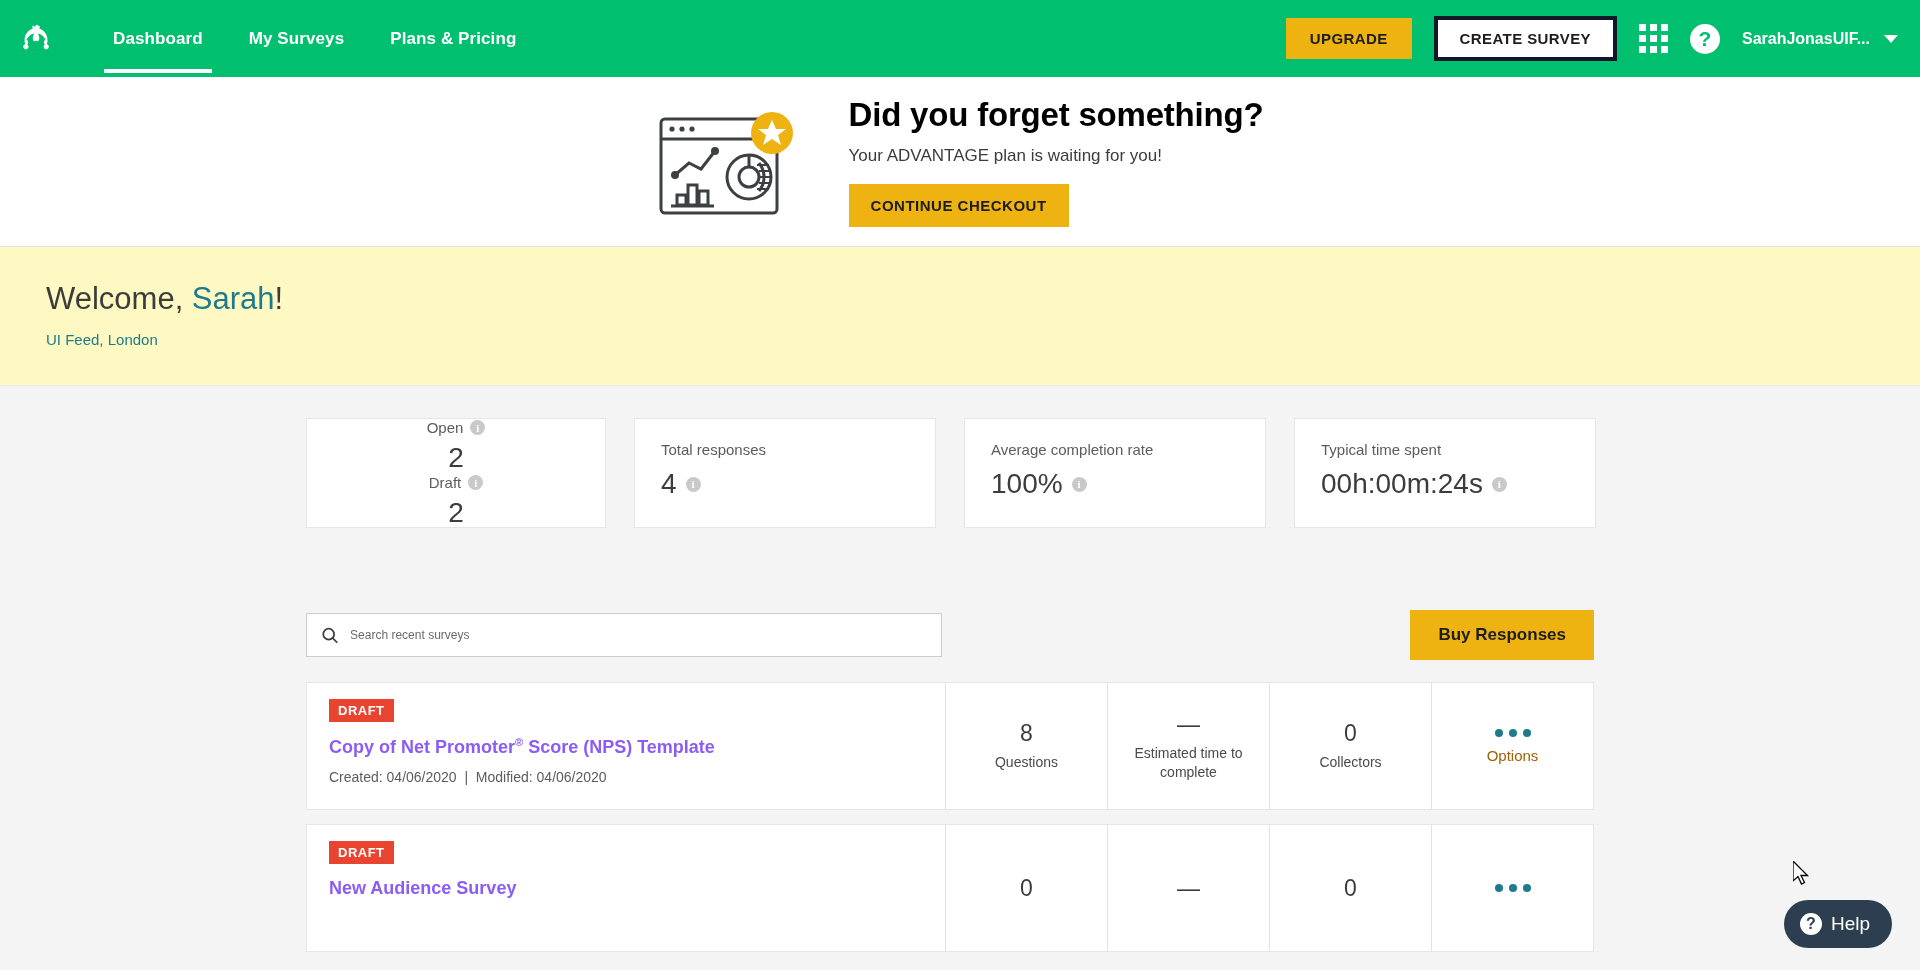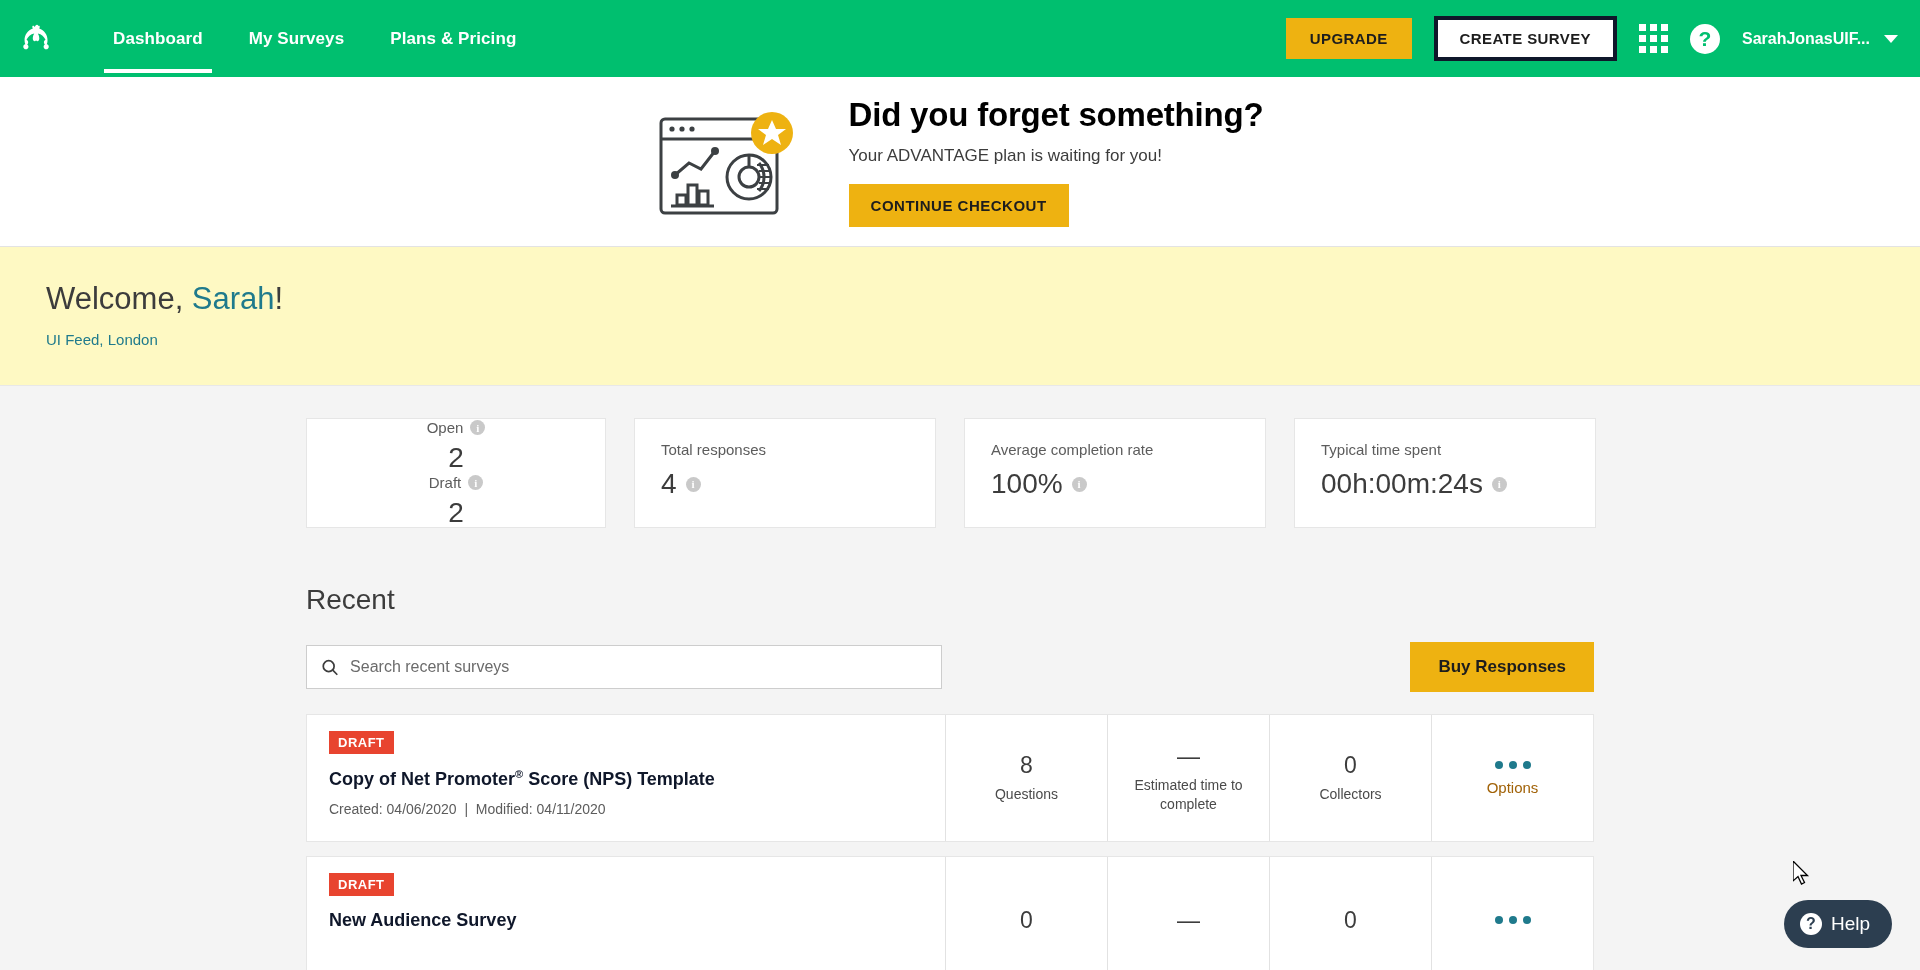--- a/index.html
+++ b/index.html
@@ -89,41 +89,41 @@
 
   
   .recent-wrap { padding: 56px 0 0 306px; }
   .recent-title { font-size: 28px; color: #3c3c3c; font-weight: normal; }
   .recent-bar { display: flex; align-items: center; margin-top: 26px; width: 1288px; }
   .search-box {
     width: 636px; height: 44px; background: #fff; border: 1px solid #cdcdcd;
     display: flex; align-items: center; padding: 0 14px; gap: 11px;
   }
   .search-box input {
-    border: none; outline: none; font-size: 16px; color: #3c3c3c;
+    border: none; outline: none; font-size: 12px; color: #3c3c3c;
     font-family: "Liberation Sans", sans-serif; width: 100%; background: transparent;
   }
   .search-box input::placeholder { color: #6b6b6b; }
   .btn-buy {
     margin-left: auto; background: #eeb211; color: #1d1d1d; font-weight: bold;
     font-size: 17px; border: none; padding: 15px 28px; cursor: pointer;
   }
 
   
   .survey-list { margin-top: 22px; width: 1288px; }
   .survey-row {
     background: #fff; border: 1px solid #e6e6e6; margin-bottom: 14px;
     display: flex; align-items: stretch; min-height: 128px;
   }
   .srow-main { flex: 1; padding: 16px 22px 18px 22px; }
   .badge-draft {
     display: inline-block; background: #e8442f; color: #fff; font-size: 13px;
     font-weight: bold; padding: 4px 9px; letter-spacing: .5px;
   }
-  .srow-title { font-size: 18px; font-weight: bold; color: #0f172a; margin-top: 13px; line-height: 1.33; max-width: 420px; }
+  .srow-title { font-size: 18px; font-weight: bold; color: #8b5cf6; margin-top: 13px; line-height: 1.33; max-width: 420px; }
   .srow-title sup { font-size: 11px; }
   .srow-meta { font-size: 14px; color: #5c5c5c; margin-top: 9px; }
   .srow-col {
     width: 162px; border-left: 1px solid #e2e2e2; display: flex; flex-direction: column;
     align-items: center; justify-content: center; text-align: center; padding: 10px 6px;
   }
   .col-val { font-size: 23px; color: #3c3c3c; }
   .col-label { font-size: 14px; color: #4a4a4a; margin-top: 6px; line-height: 1.35; }
   .dots { display: flex; gap: 6px; }
   .dots i { width: 8px; height: 8px; border-radius: 50%; background: #1f7a8c; display: block; }
@@ -266,21 +266,20 @@
     <div class="card wide">
       <div class="stat-label">Typical time spent</div>
       <div class="stat-row">
         <span class="stat-num">00h:00m:24s</span>
         <span class="info-i">i</span>
       </div>
     </div>
   </div>
 
   <div class="recent-wrap">
-    <div class="recent-title">Recent</div>
 
     <div class="recent-bar">
       <div class="search-box">
         <svg width="19" height="19" viewBox="0 0 20 20">
           <circle cx="8.5" cy="8.5" r="6" fill="none" stroke="#3c3c3c" stroke-width="1.9"></circle>
           <line x1="13" y1="13" x2="18" y2="18" stroke="#3c3c3c" stroke-width="1.9"></line>
         </svg>
         <input type="text" placeholder="Search recent surveys" style="">
       </div>
       <button class="btn-buy">Buy Responses</button>
@@ -288,21 +287,21 @@
 
     <div class="survey-list">
 
       <div class="survey-row">
         <div class="srow-main">
           <span class="badge-draft">DRAFT</span>
           <div class="srow-title">Copy of Net Promoter<sup>®</sup> Score (NPS) Template</div>
           <div class="srow-meta">
             <span>Created: 04/06/2020</span>
             &nbsp;<span>|</span>&nbsp;
-            <span>Modified: 04/11/2020</span>
+            <span>Modified: 04/06/2020</span>
           </div>
         </div>
         <div class="srow-col">
           <div class="col-val">8</div>
           <div class="col-label">Questions</div>
         </div>
         <div class="srow-col">
           <div class="col-val">—</div>
           <div class="col-label">Estimated time to complete</div>
         </div>

